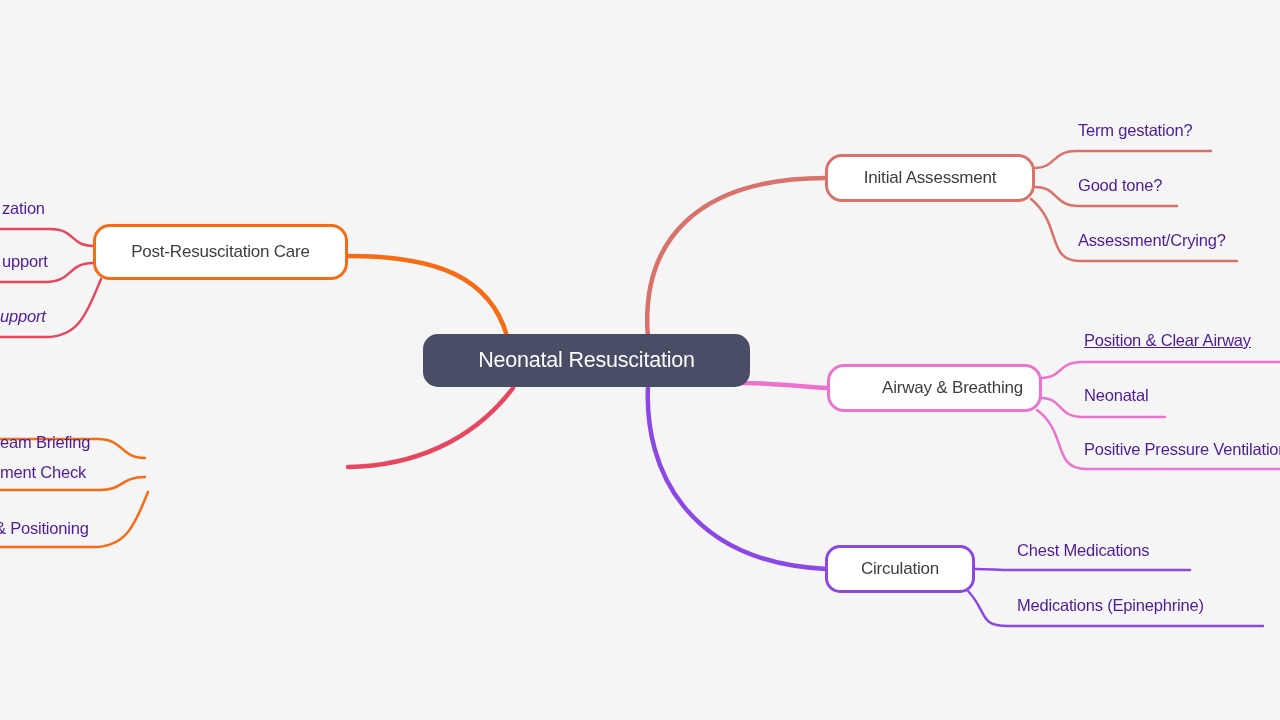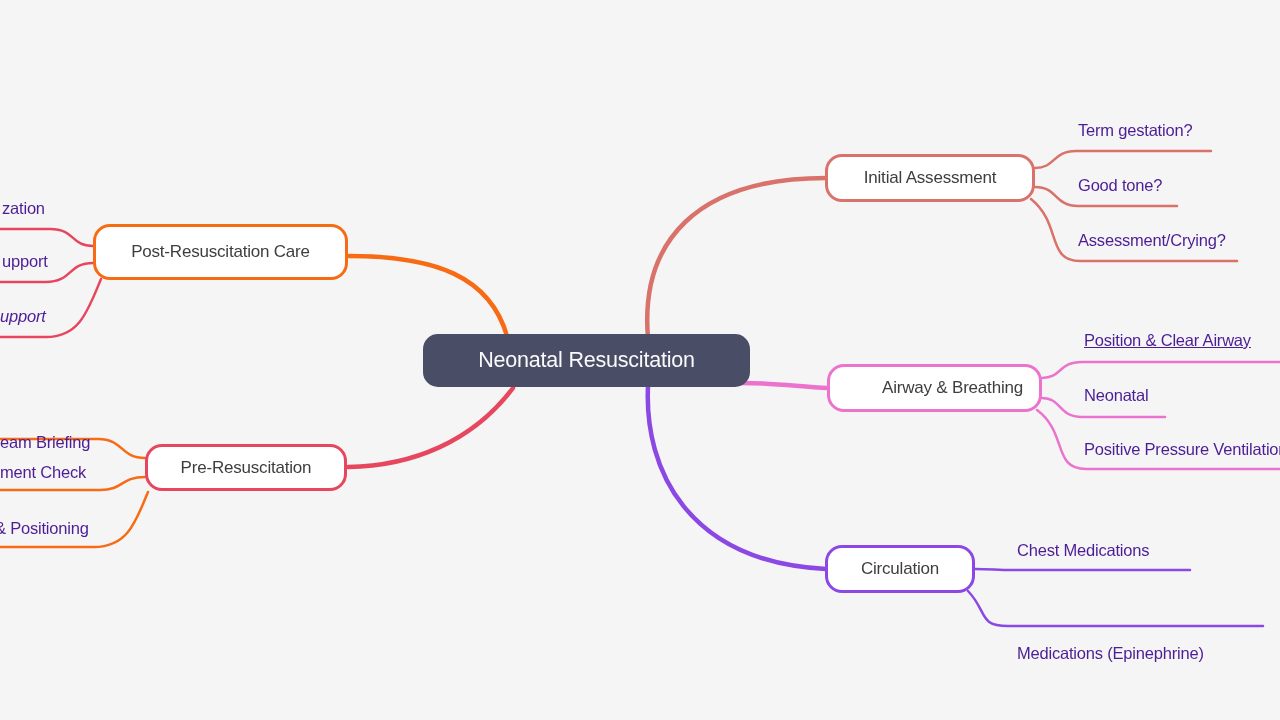--- a/index.html
+++ b/index.html
@@ -69,36 +69,35 @@
     <path d="M 145,477 C 120,477 124,490 100,490 H -5" class="child-link" stroke="#f76b15"></path>
     <path d="M 148,492 C 136,521 128,547 94,547 H -5" class="child-link" stroke="#f76b15"></path>
   </svg>
 
   <div class="root-node" style="left: 423px; top: 334px; width: 327px; height: 53px; background: rgb(74, 77, 102);">Neonatal Resuscitation</div>
 
   <div class="node" style="left: 825px; top: 154px; width: 210px; height: 48px; border-color: rgb(217, 114, 106);">Initial Assessment</div>
 
   <div class="node" style="left: 827px; top: 364px; width: 215px; height: 48px; border-color: rgb(236, 115, 205); padding-left: 36px;">Airway &amp; Breathing</div>
 
-  <div class="node" style="left: 825px; top: 545px; width: 150px; height: 48px; border-color: rgb(139, 72, 228);">Circulation</div>
+  <div class="node" style="left: 825px; top: 545px; width: 150px; height: 48px; border-color: rgb(139, 72, 228); border-radius: 15px;">Circulation</div>
 
   <div class="node" style="left: 93px; top: 224px; width: 255px; height: 56px; border-color: rgb(247, 107, 21);">Post-Resuscitation Care</div>
 
-  <div class="node" style="left: 145px; top: 444px; width: 202px; height: 47px; border-color: rgb(230, 71, 95);">Pre-Resuscitation</div>
 
   <div class="child-label" style="left:1078px; top:119px;">Term gestation?</div>
   <div class="child-label" style="left:1078px; top:174px;">Good tone?</div>
   <div class="child-label" style="left:1078px; top:229px;">Assessment/Crying?</div>
 
   <div class="child-label" style="left:1084px; top:329px;text-decoration:underline;">Position &amp; Clear Airway</div>
   <div class="child-label" style="left:1084px; top:384px;">Neonatal</div>
   <div class="child-label" style="left:1084px; top:438px;">Positive Pressure Ventilation</div>
 
   <div class="child-label" style="left:1017px; top:539px;">Chest Medications</div>
-  <div class="child-label" style="left:1017px; top:594px;margin-top:48px;">Medications (Epinephrine)</div>
+  <div class="child-label" style="left:1017px; top:594px;">Medications (Epinephrine)</div>
 
   <div class="child-label" style="left:2px; top:197px;text-align:center;">zation</div>
   <div class="child-label" style="left:2px; top:250px;">upport</div>
   <div class="child-label" style="left:0px; top:305px;font-style:italic;">upport</div>
 
   <div class="child-label" style="left:0px; top:423px;margin-top:8px;">eam Briefing</div>
   <div class="child-label" style="left:0px; top:461px;">ment Check</div>
   <div class="child-label" style="left:-5px; top:517px;">&amp; Positioning</div>
 
 </div>

